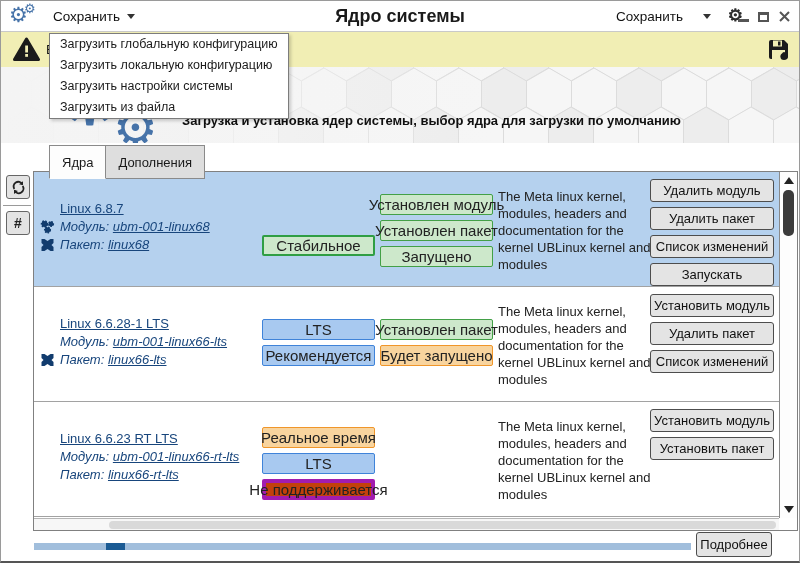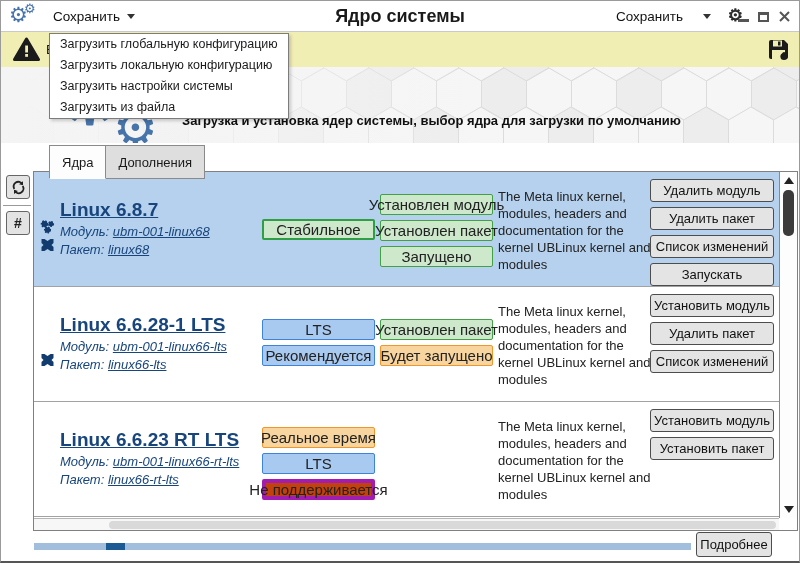--- a/index.html
+++ b/index.html
@@ -57,33 +57,33 @@
   #panel { position:absolute; left:32px; top:170px; width:765px; height:360px; background:#fff; border:1px solid #808080; }
   .krow { position:absolute; left:0; width:746px; height:115px; border-bottom:1px solid #a2a2a2; background:#fff; }
   .krow.sel { background:#b5d1ee; }
   #row0 { top:0; } #row1 { top:115px; } #row2 { top:230px; }
 
   .kicons { position:absolute; left:6px; top:0; width:18px; height:100%; }
   .kicons svg { position:absolute; left:0; }
   .ic-mod { top:48px; } .ic-pkg { top:66px; }
 
   .kinfo { position:absolute; left:26px; top:27px; width:200px; color:#17457c; }
-  .kname { font-size:19px; font-weight:bold; text-decoration:underline; display:inline-block; margin-bottom:3px; }
+  .kname { font-size:13px; font-weight:normal; text-decoration:underline; display:inline-block; margin-bottom:3px; }
   .kline { font-size:13px; font-style:italic; height:18px; white-space:nowrap; }
   .kline .lval { text-decoration:underline; }
 
   .bcol { position:absolute; width:113px; }
   .bcol1 { left:228px; } .bcol2 { left:346px; }
   .badge { height:21px; margin-bottom:5px; display:flex; align-items:center; justify-content:center; font-size:15px; color:#222; border-radius:2px; white-space:nowrap; }
   .b-green { background:#cde8cb; border:1px solid #43a047; }
   .b-green.emph { border:2px solid #2f9e44; }
   .b-blue { background:#a8c9f0; border:1px solid #3f83d9; }
   .b-orange { background:#f8d49e; border:1px solid #f0962a; }
   .b-red { background:#c2410c; border:4px solid #a21caf; }
-  #row0 .bcol1 { padding-top:47px; } #row0 .bcol2 { padding-top:22px; }
+  #row0 .bcol1 { padding-top:63px; } #row0 .bcol2 { padding-top:22px; }
   #row1 .bcol1 { padding-top:32px; } #row1 .bcol2 { padding-top:32px; }
   #row2 .bcol1 { padding-top:25px; }
 
   .kdesc { position:absolute; left:464px; top:16px; width:154px; font-size:13px; line-height:17px; color:#222; }
 
   .kbtns { position:absolute; left:616px; top:7px; width:124px; }
   .gbtn { display:block; width:100%; height:23px; margin-bottom:5px; background:#e4e4e4; border:1px solid #4d4d4d; border-radius:3px; font-size:13px; font-family:"Liberation Sans", sans-serif; color:#111; }
 
   
   #vsb { position:absolute; right:0; top:0; bottom:12px; width:18px; background:#fdfdfd; border-left:1px solid #8a8a8a; }

